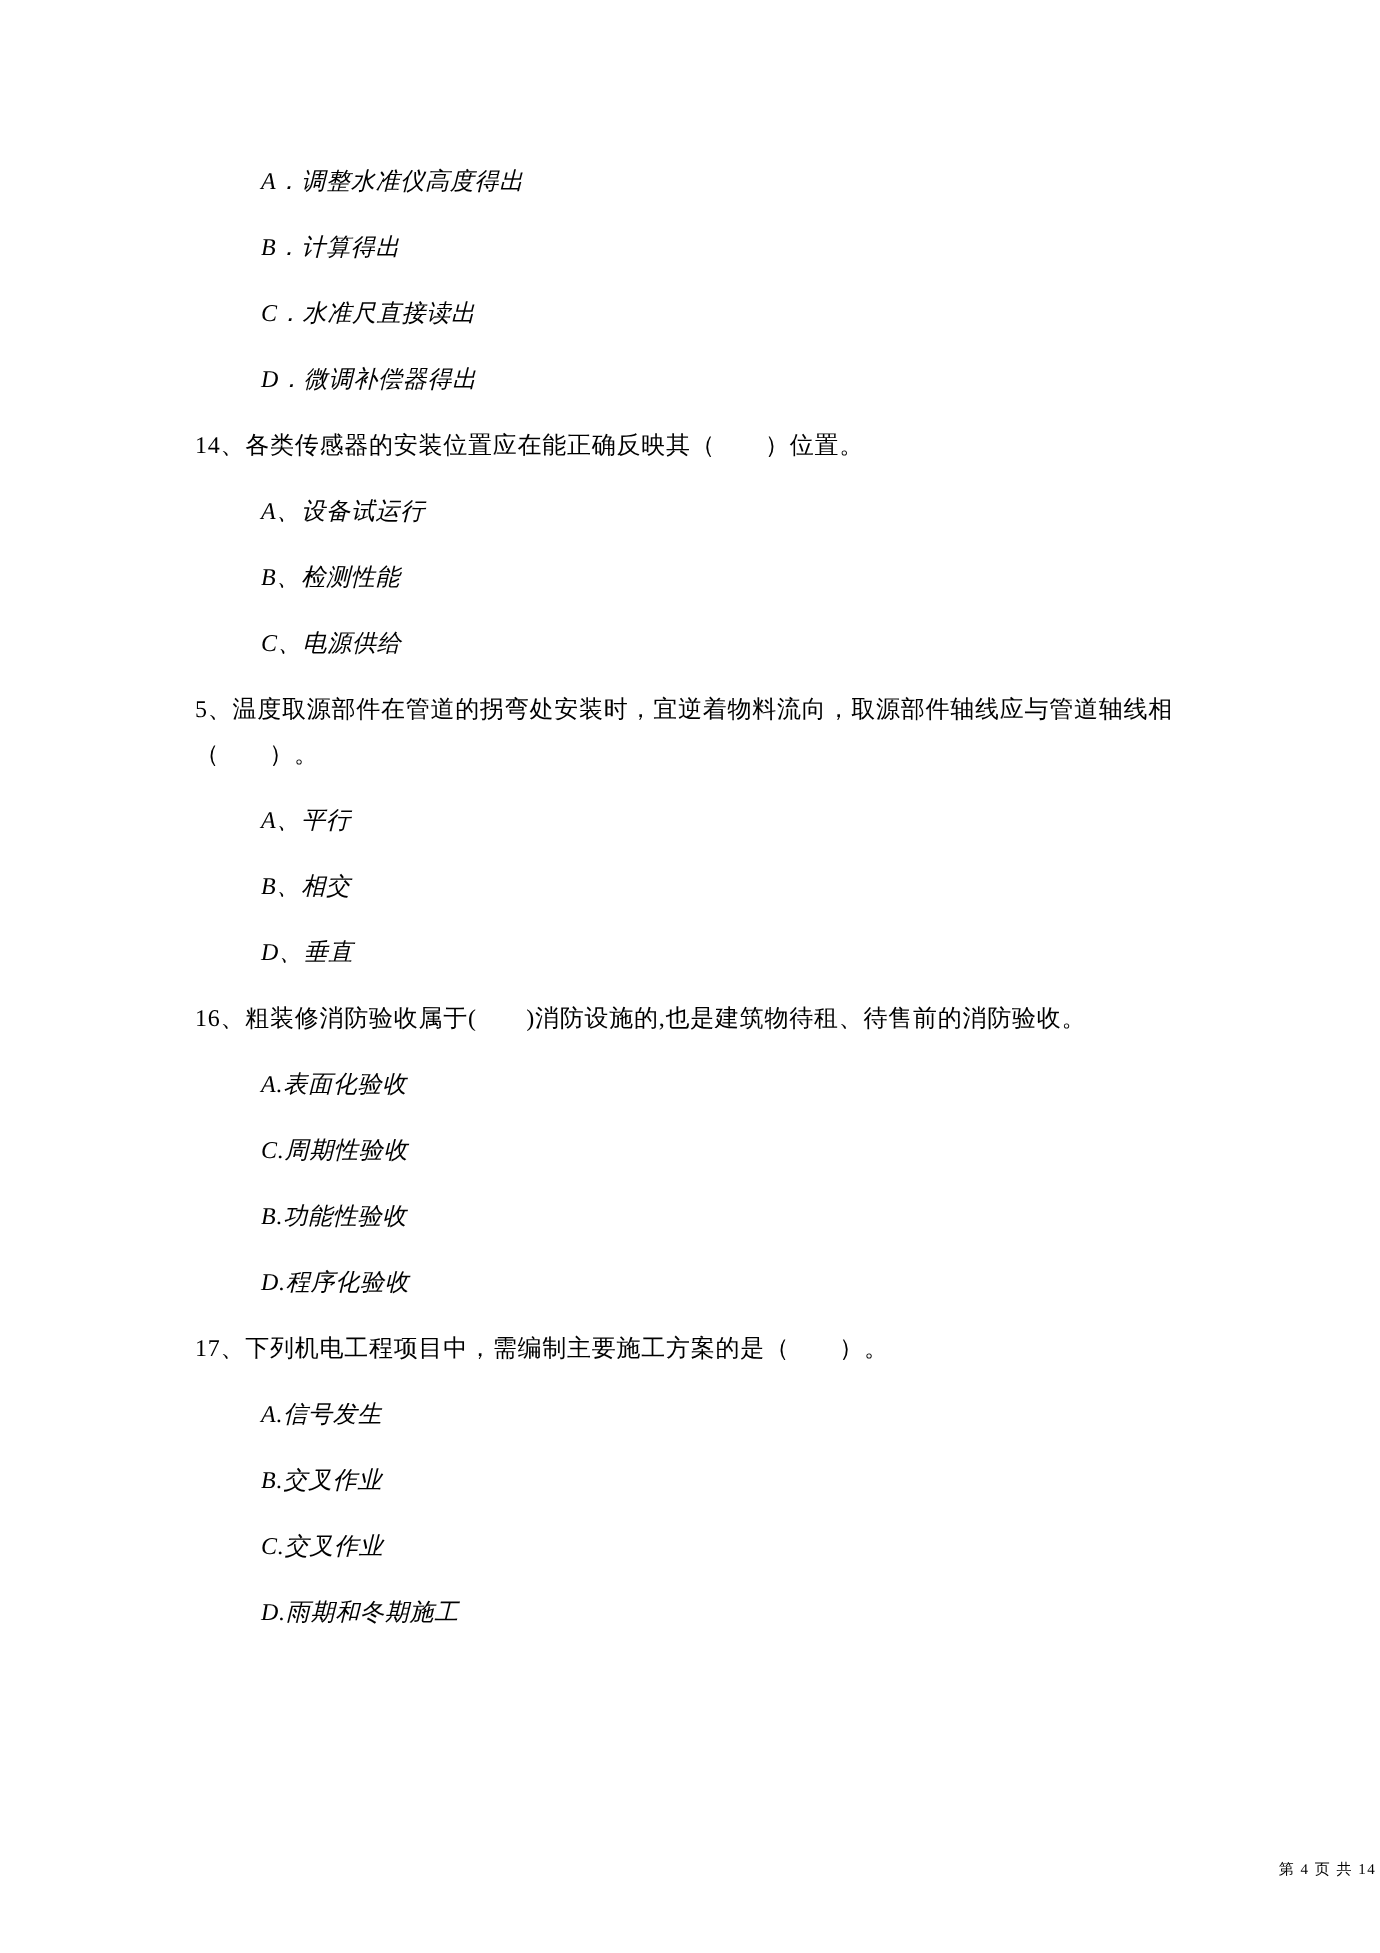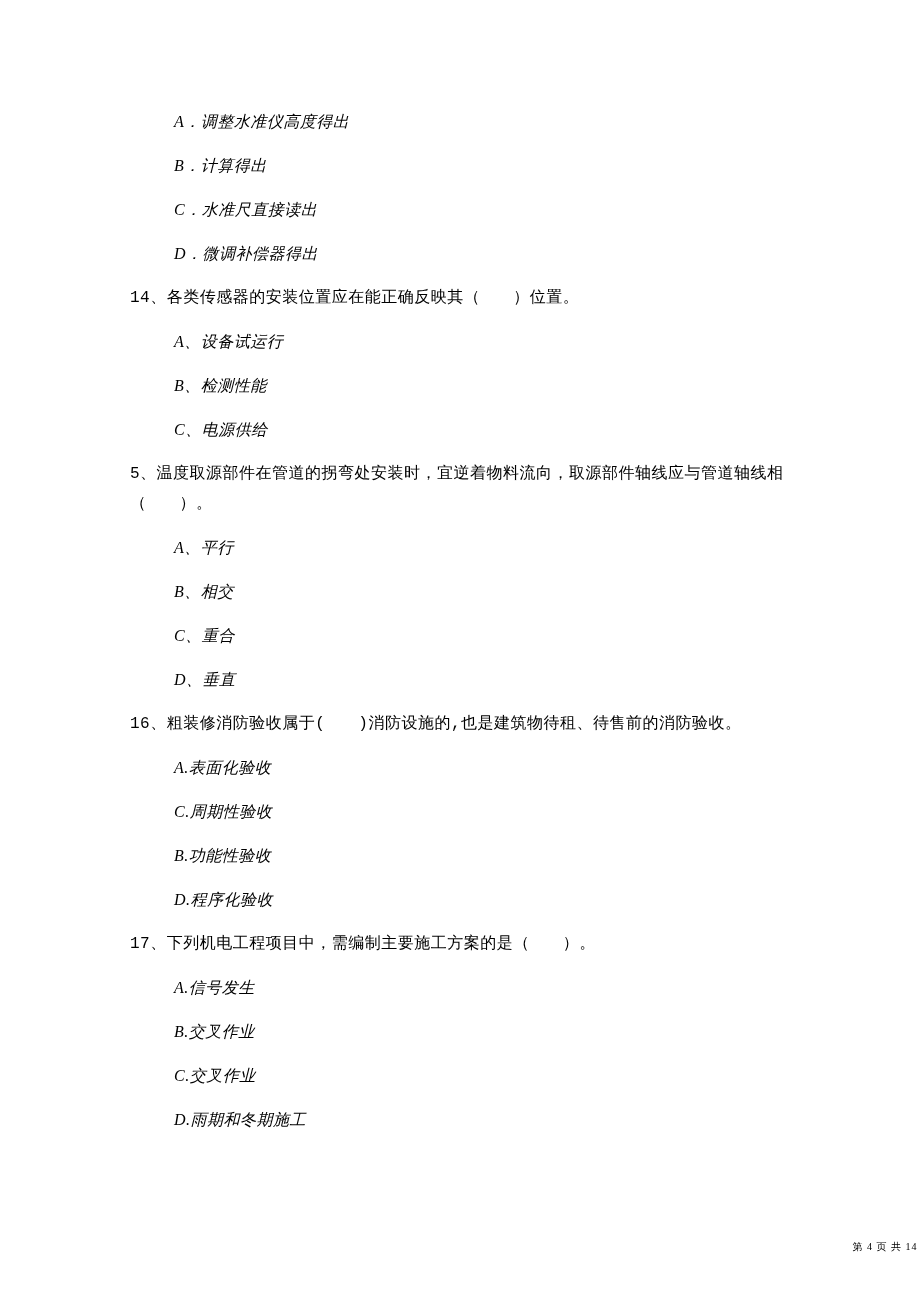--- a/index.html
+++ b/index.html
@@ -20,21 +20,20 @@
     }
     .option {
       margin-bottom: 20px;
       letter-spacing: 0.5px;
       font-style: italic;
     }
     .question {
       margin-bottom: 20px;
       letter-spacing: 0.5px;
       text-align: justify;
-      font-family: Liberation Mono, monospace;
     }
     .question-cont {
       margin-top: -14px;
     }
     .footer {
       position: absolute;
       bottom: 48px;
       left: 0;
       width: 100%;
       text-align: right;
@@ -58,21 +57,20 @@
   <div class="option">A、设备试运行</div>
   <div class="option">B、检测性能</div>
   <div class="option">C、电源供给</div>
 </div>
 
 <div class="question">5、温度取源部件在管道的拐弯处安装时，宜逆着物料流向，取源部件轴线应与管道轴线相</div>
 <div class="question question-cont">（　　）。</div>
 <div class="option-group">
   <div class="option">A、平行</div>
   <div class="option">B、相交</div>
-  <div class="option">C、重合</div>
   <div class="option">D、垂直</div>
 </div>
 
 <div class="question">16、粗装修消防验收属于(　　)消防设施的,也是建筑物待租、待售前的消防验收。</div>
 <div class="option-group">
   <div class="option">A.表面化验收</div>
   <div class="option">C.周期性验收</div>
   <div class="option">B.功能性验收</div>
   <div class="option">D.程序化验收</div>
 </div>

